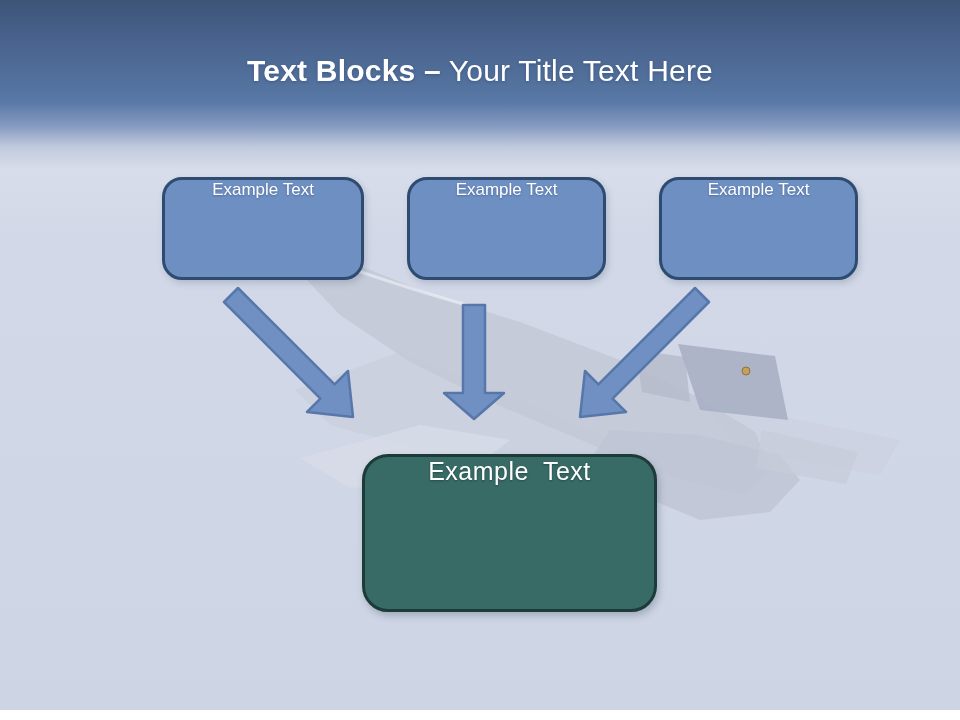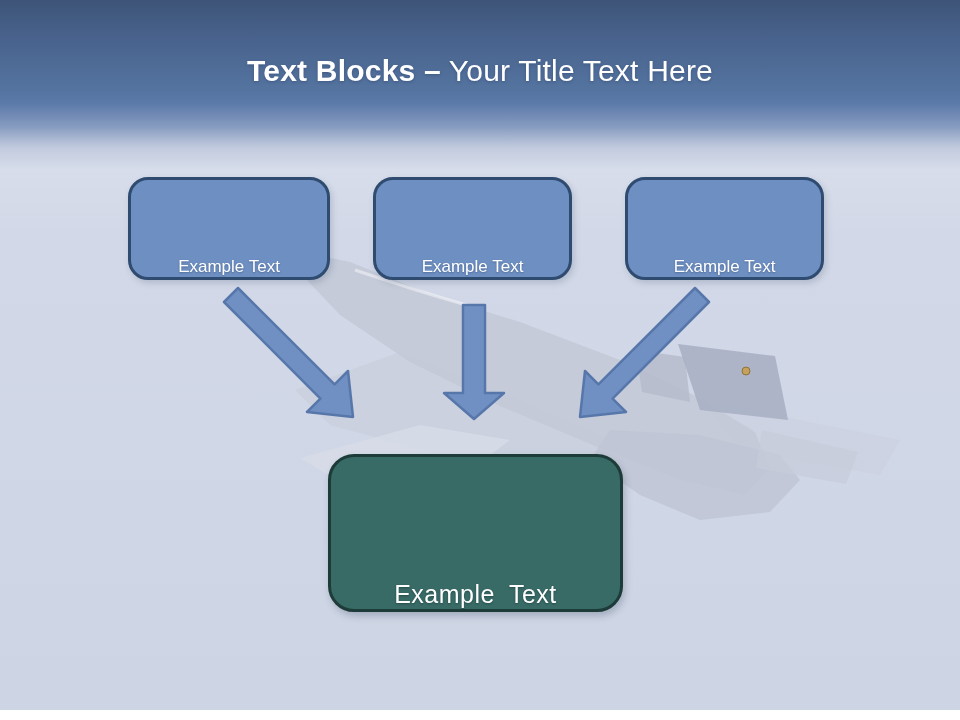--- a/index.html
+++ b/index.html
@@ -35,26 +35,27 @@
     font-weight: 400;
     color: var(--title_text, #FFFFFF);
     text-shadow: 0 1px 3px rgba(30,50,90,0.35);
     letter-spacing: 0.2px;
   }
   .title .t-bold { font-weight: 700; }
   .block {
     position: absolute;
     box-sizing: border-box;
     display: flex;
-    align-items: flex-end;
+    align-items: flex-start;
     justify-content: center;
     background: var(--box_fill, #6E8FC2);
     border: 3px solid var(--box_border, #2F4B70);
     border-radius: 20px;
     box-shadow: 2px 3px 6px rgba(60,80,110,0.22);
+    margin-left: 34px;
   }
   .block .label {
     color: var(--box_text, #FFFFFF);
     font-size: 17px;
     text-shadow: 0 1px 2px rgba(20,40,70,0.35);
     white-space: nowrap;
   }
   #block-1 { left: 128px; top: 177px; width: 202px; height: 103px; }
   #block-2 { left: 373px; top: 177px; width: 199px; height: 103px; }
   #block-3 { left: 625px; top: 177px; width: 199px; height: 103px; }

